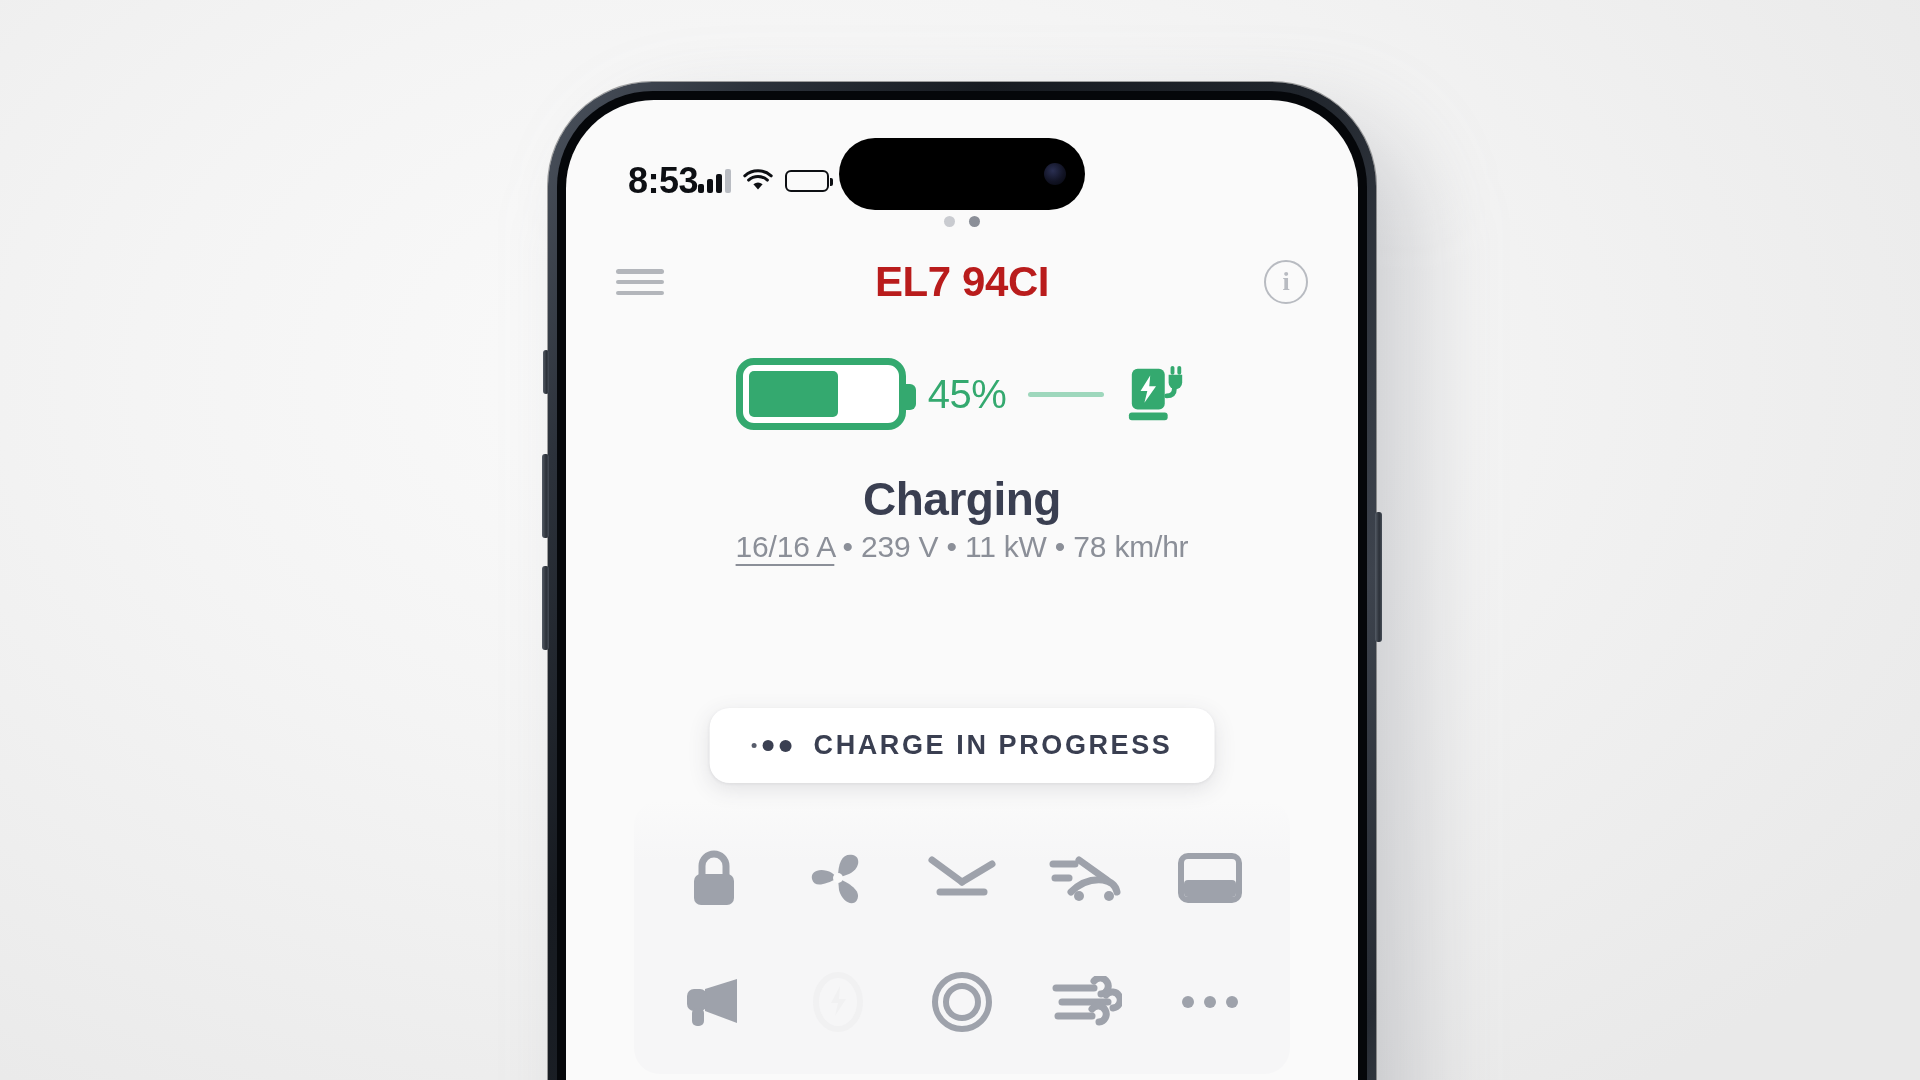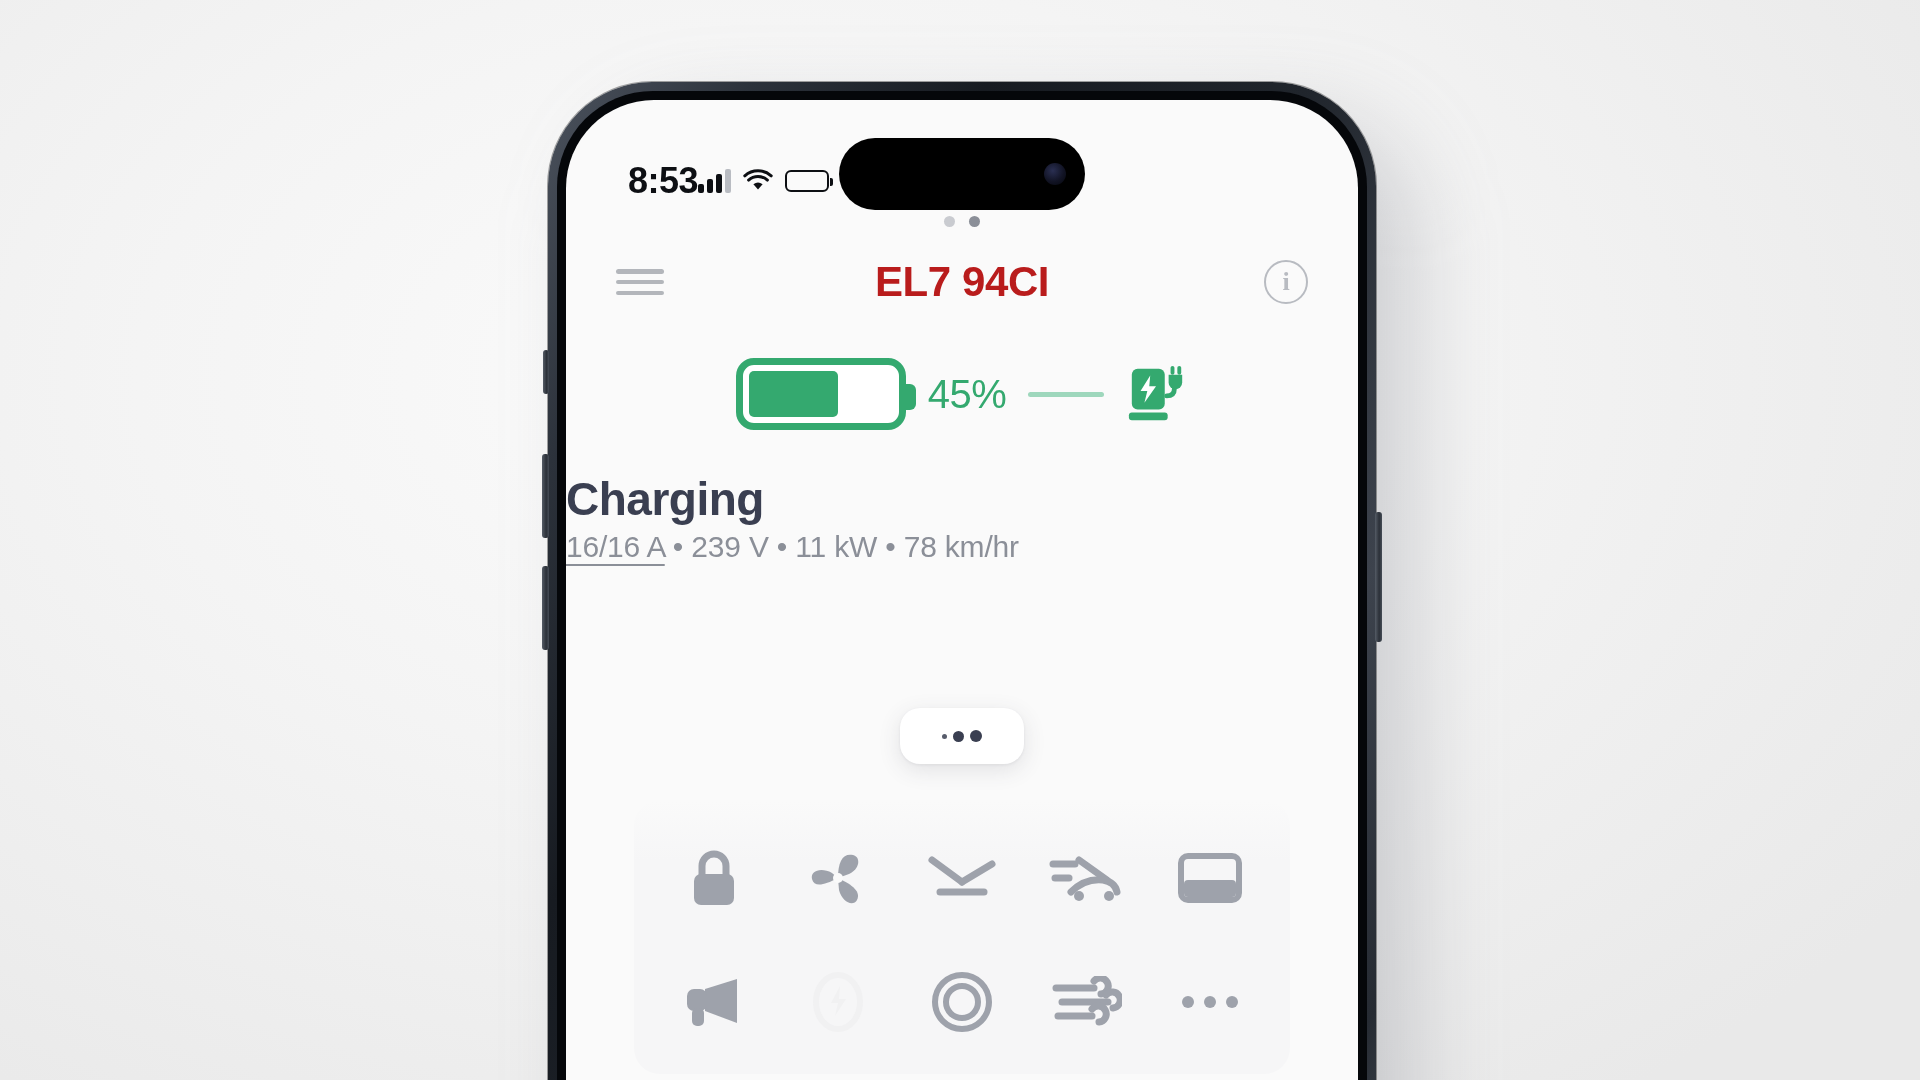--- a/index.html
+++ b/index.html
@@ -134,21 +134,21 @@
     content: ""; position: absolute; right: -17px; top: 19px;
     width: 12px; height: 26px; background: #34a96f; border-radius: 0 6px 6px 0;
   }
   #big-battery-fill { height: 100%; background: #34a96f; border-radius: 5px; }
   #battery-percent { font-size: 40px; font-weight: 500; color: #34a96f; letter-spacing: -0.5px; }
   #charge-link-line { width: 76px; height: 5px; border-radius: 3px; background: #9ed7bc; }
   #charger-icon { width: 62px; height: 62px; }
 
   
   #charge-status {
-    position: absolute; top: 372px; left: 0; right: 0; 
+    position: absolute; top: 372px; left: 0; right: 0; text-align: center;
   }
   #charge-status-title {
     font-size: 46px; font-weight: 700; color: #3a3f51; letter-spacing: -0.5px;
   }
   #charge-eta {
     margin-top: 16px; font-size: 30px; color: #8b8f98; letter-spacing: -0.2px;
     display: flex; align-items: center; justify-content: center; gap: 14px;
   }
   #eta-chevron { color: #a8abb2; font-size: 28px; }
   #charge-specs {
@@ -275,20 +275,21 @@
           <span>78 km/hr</span>
         </div>
       </div>
 
       <div id="charge-progress-pill">
         <span id="progress-dots">
           <i></i>
             <i></i>
             <i></i>
         </span>
+        <span id="charge-progress-label">CHARGE IN PROGRESS</span>
       </div>
 
       <div id="quick-actions">
 
         <div class="qa-item">
           <svg width="56" height="62" viewBox="0 0 56 62">
             <path d="M16 28 v-9 a12 12 0 0 1 24 0 v9" stroke="#9ea2ab" stroke-width="7" fill="none" stroke-linecap="round"></path>
             <rect x="8" y="27" width="40" height="31" rx="7" fill="#9ea2ab"></rect>
           </svg>
         </div>

